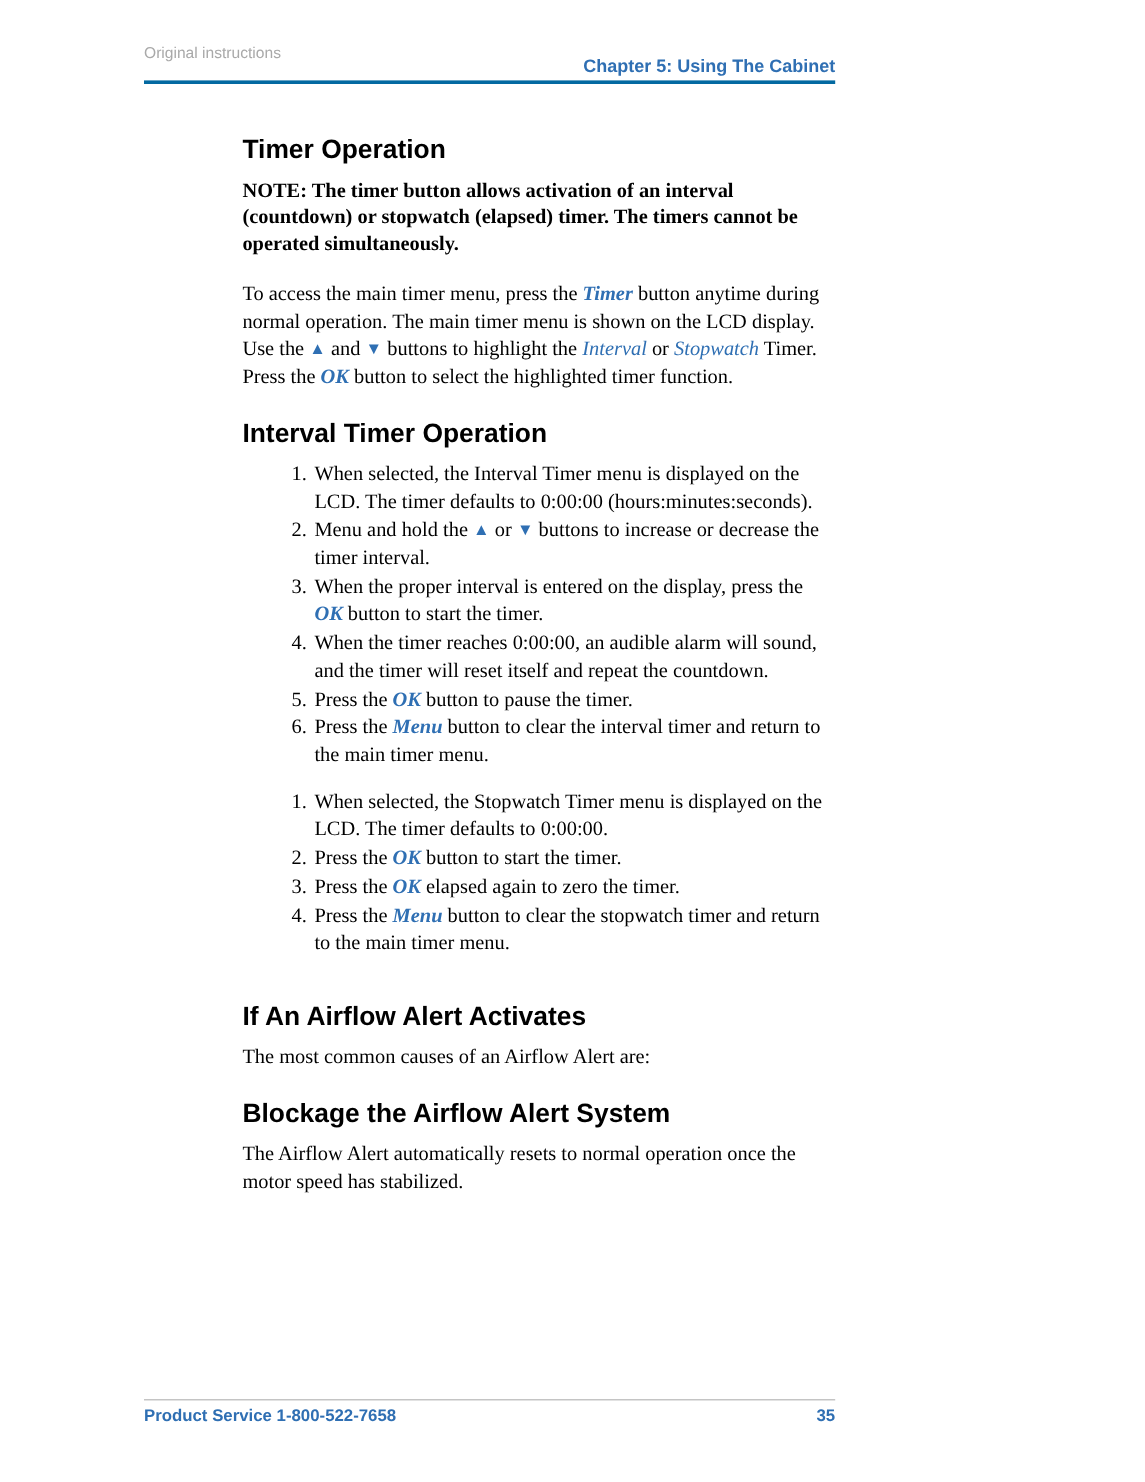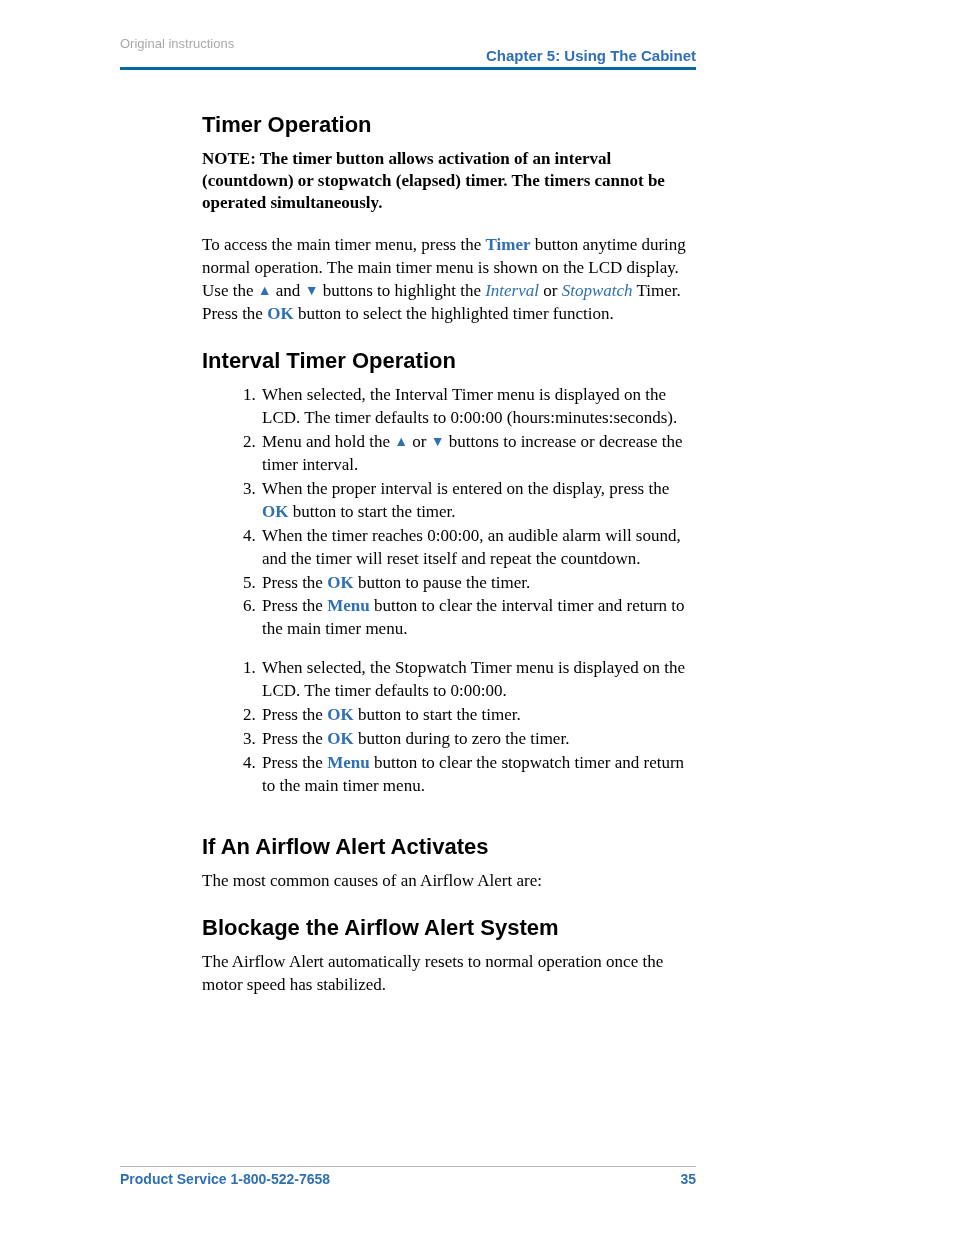--- a/index.html
+++ b/index.html
@@ -68,21 +68,21 @@
   }
   ol.numbered li { padding-left: 2px; margin-bottom: 1px; }
   ul.bullets {
     font-family: "Times New Roman", Times, serif;
     font-size: 17px;
     line-height: 1.55;
     padding-left: 58px;
     margin: 6px 0 16px 0;
   }
   ul.bullets li { padding-left: 2px; margin-bottom: 14px; }
-  .btn-ref { color: #2f6fb3; font-weight: 700; }
+  .btn-ref { color: #2f6fb3; font-style: italic; font-weight: 700; }
   .mode-ref { color: #2f6fb3; font-style: italic; }
   .arrow { color: #2f6fb3; font-size: 14px; vertical-align: 1px; }
   .footer {
     position: absolute;
     left: 120px;
     right: 110px;
     bottom: 48px;
     border-top: 1px solid #b6b6b6;
     padding-top: 4px;
     display: flex;
@@ -153,21 +153,21 @@
     <ol class="numbered">
       <li>When selected, the Stopwatch Timer menu is displayed on the LCD. The timer defaults to 0:00:00.</li>
       <li>
         <span>Press the </span>
         <span class="btn-ref">OK</span>
         <span> button to start the timer.</span>
       </li>
       <li>
         <span>Press the </span>
         <span class="btn-ref">OK</span>
-        <span> button during to zero the timer.</span>
+        <span> elapsed again to zero the timer.</span>
       </li>
       <li>
         <span>Press the </span>
         <span class="btn-ref">Menu</span>
         <span> button to clear the stopwatch timer and return to the main timer menu.</span>
       </li>
     </ol>
 
     <h2 class="section" style="margin-top:36px;">If An Airflow Alert Activates</h2>
     <p class="body">The most common causes of an Airflow Alert are:</p>

